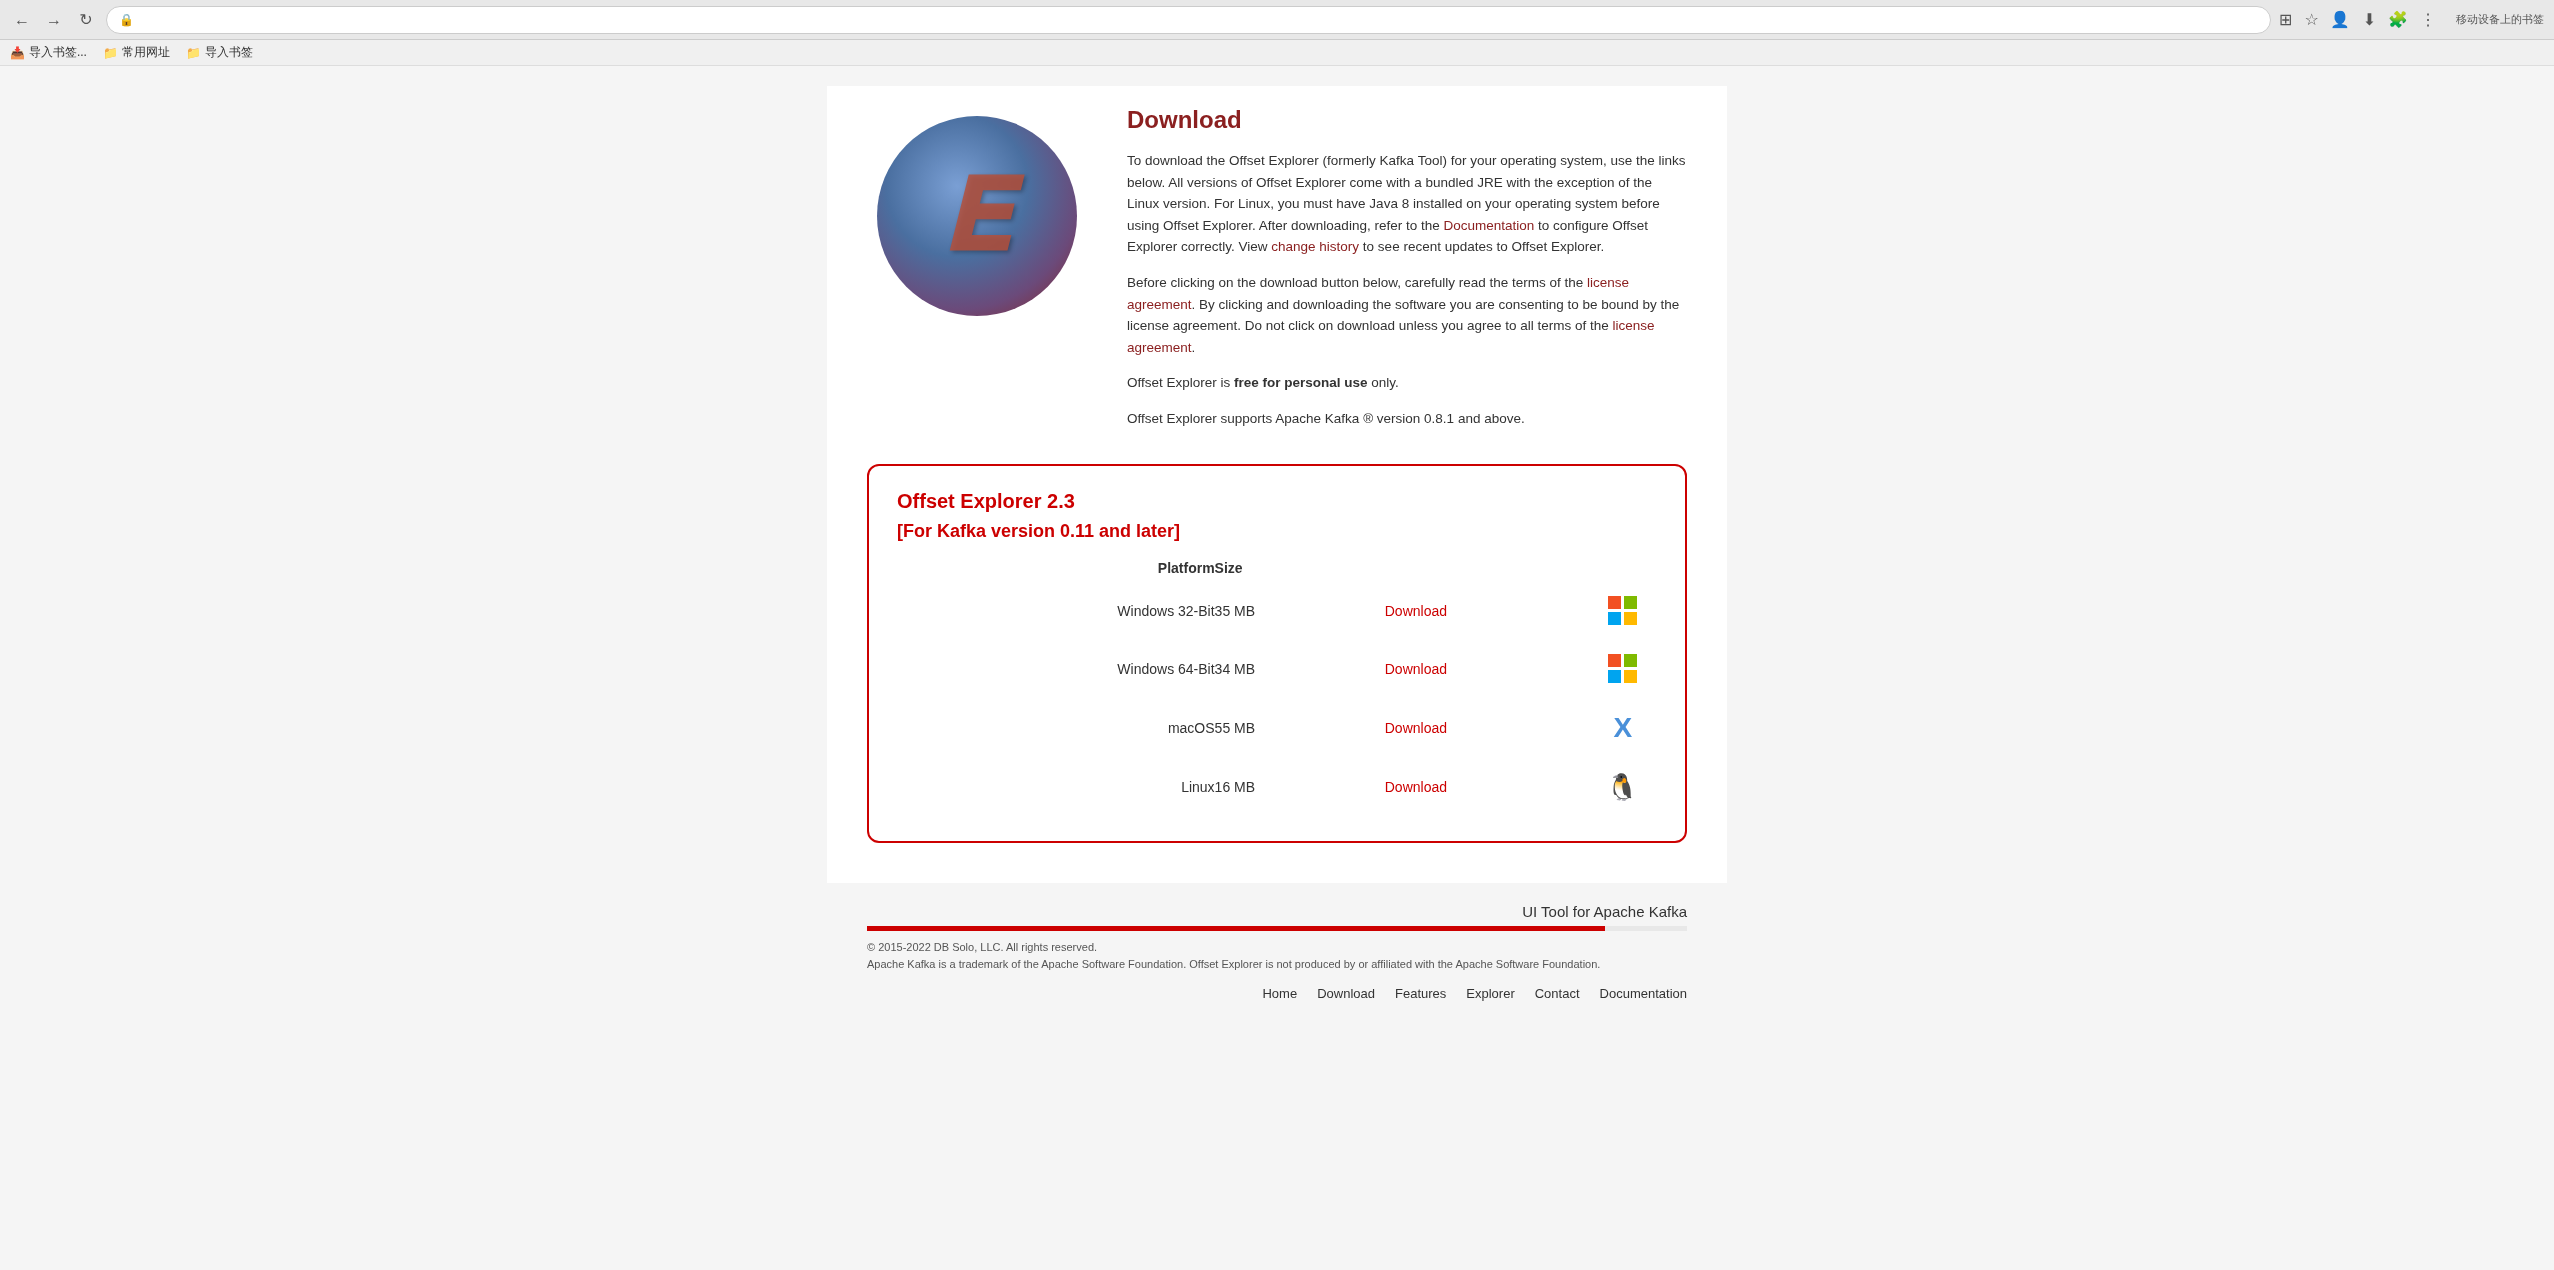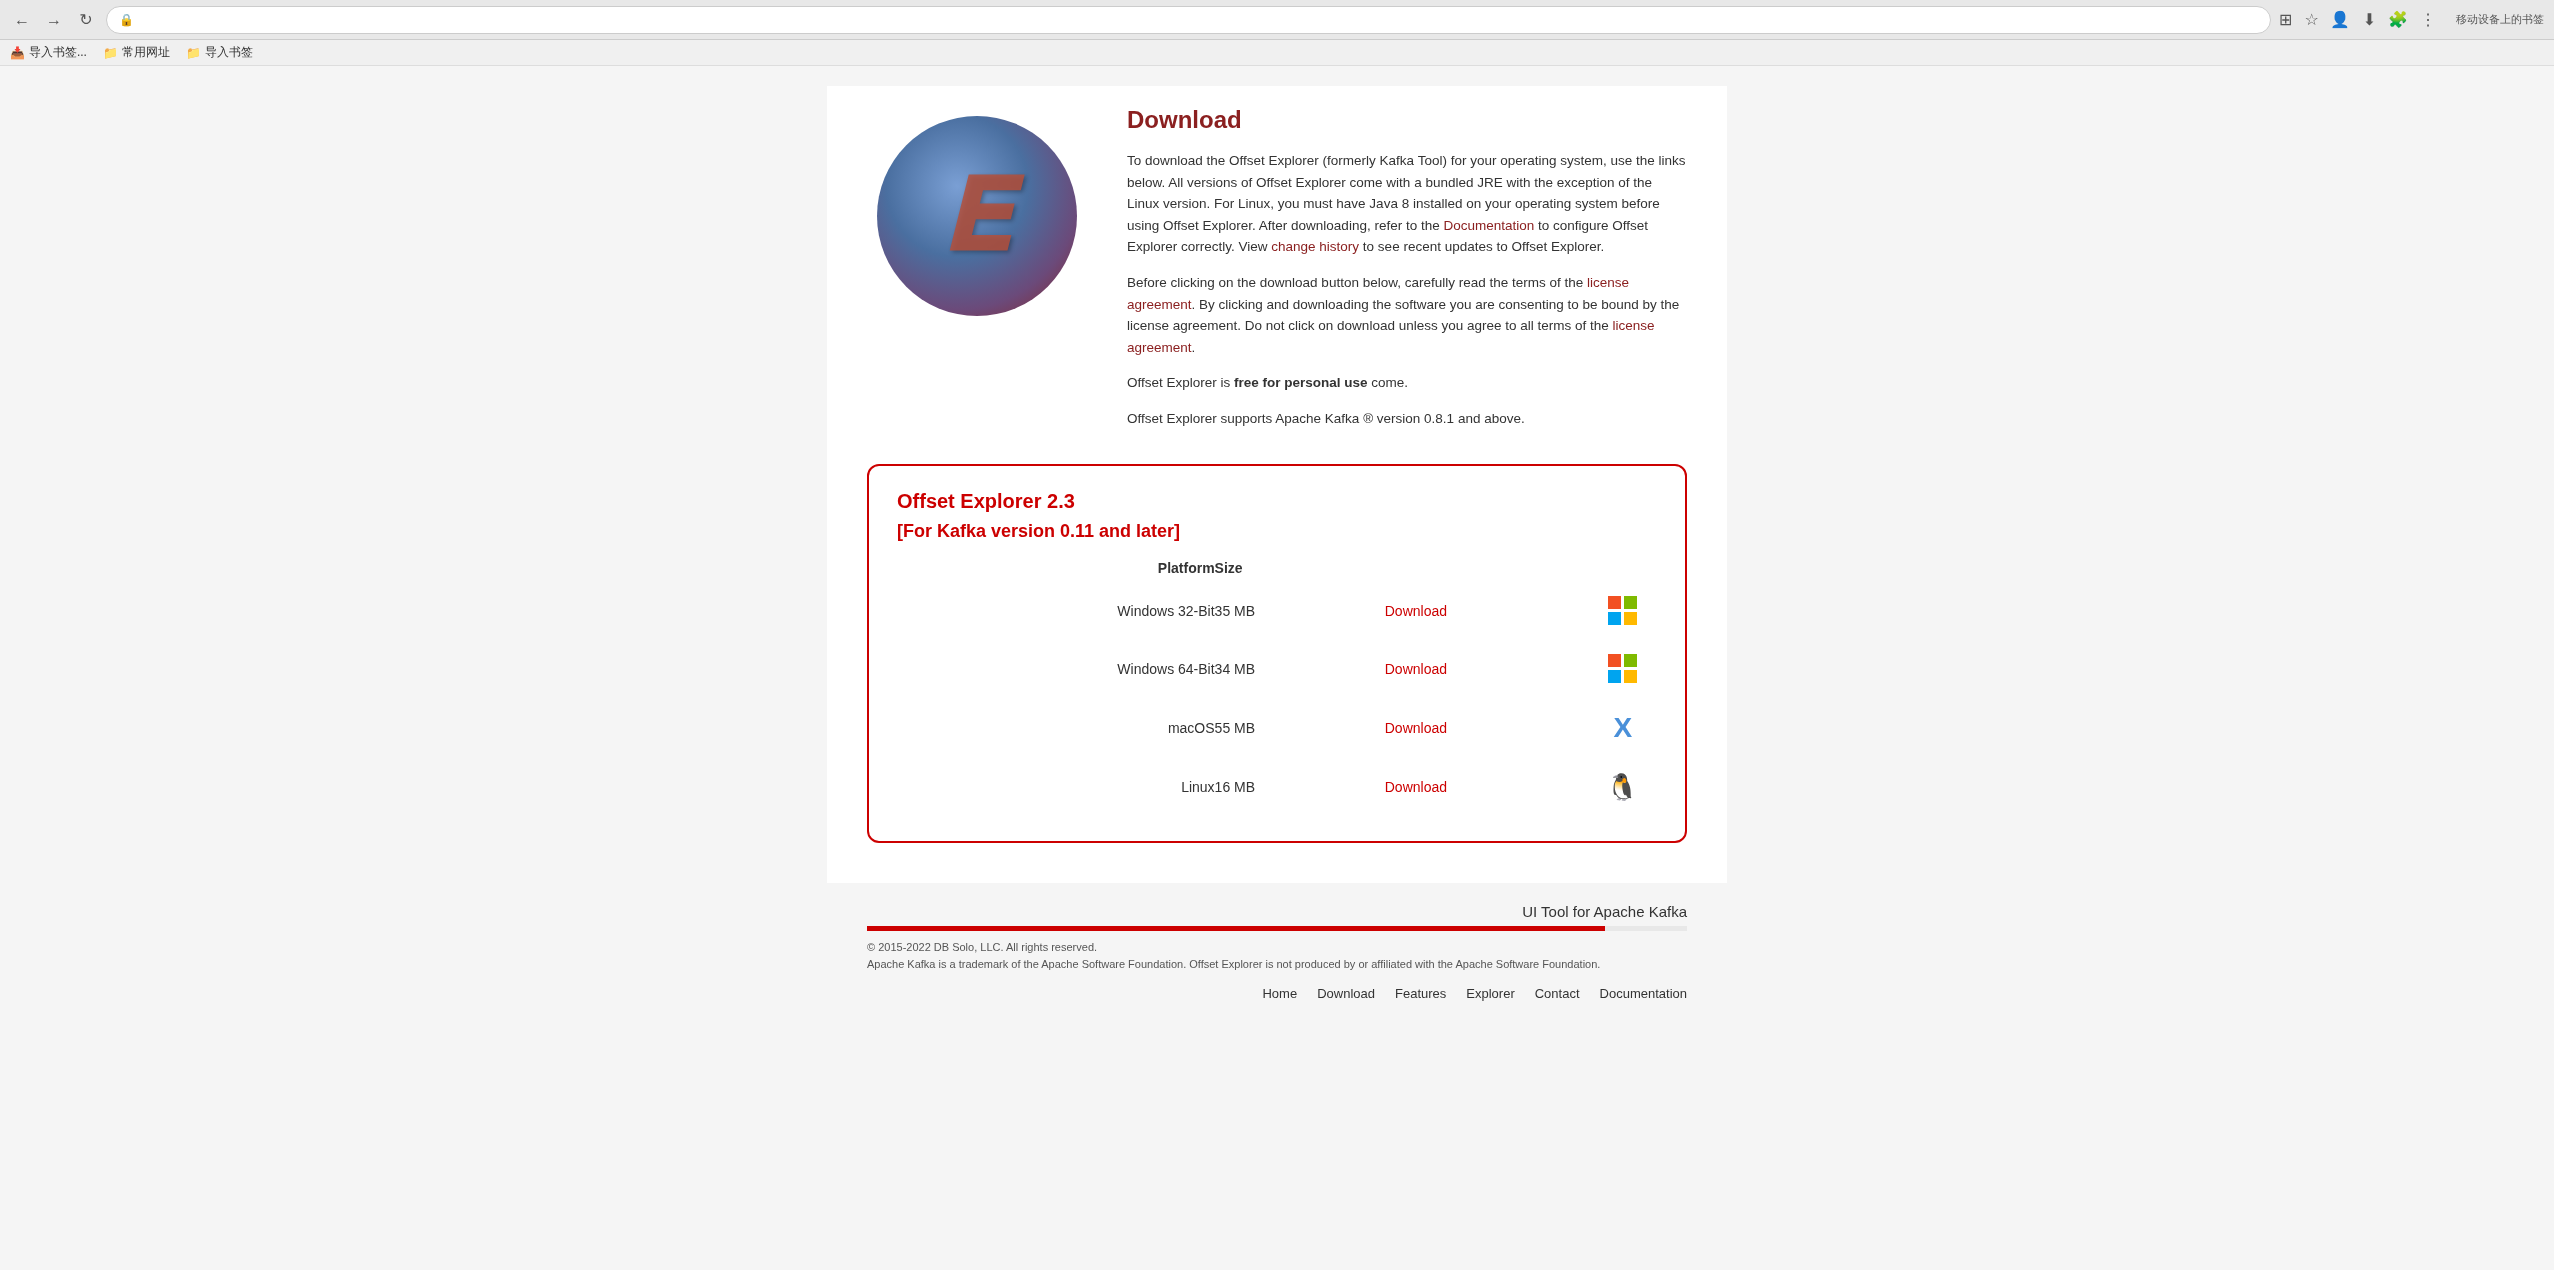--- a/index.html
+++ b/index.html
@@ -315,21 +315,21 @@
 
       <p class="description-text">
         <span>To download the Offset Explorer (formerly Kafka Tool) for your operating system, use the links below. All versions of Offset Explorer come with a bundled JRE with the exception of the Linux version. For Linux, you must have Java 8 installed on your operating system before using Offset Explorer. After downloading, refer to the </span><a href="#">Documentation</a><span> to configure Offset Explorer correctly. View </span><a href="#">change history</a><span> to see recent updates to Offset Explorer.</span>
       </p>
 
       <p class="description-text">
         <span>Before clicking on the download button below, carefully read the terms of the </span><a href="#">license agreement</a><span>. By clicking and downloading the software you are consenting to be bound by the license agreement. Do not click on download unless you agree to all terms of the </span><a href="#">license agreement</a><span>.</span>
       </p>
 
       <p class="description-text">
-        <span>Offset Explorer is </span><strong class="bold-text">free for personal use</strong><span> come.</span>
+        <span>Offset Explorer is </span><strong class="bold-text">free for personal use</strong><span> only.</span>
       </p>
 
       <p class="description-text">Offset Explorer supports Apache Kafka ® version 0.8.1 and above.</p>
     </div>
   </div>
 
   <div class="download-box">
     <div class="download-box-title">Offset Explorer 2.3</div>
     <div class="kafka-version">[For Kafka version 0.11 and later]</div>
 

